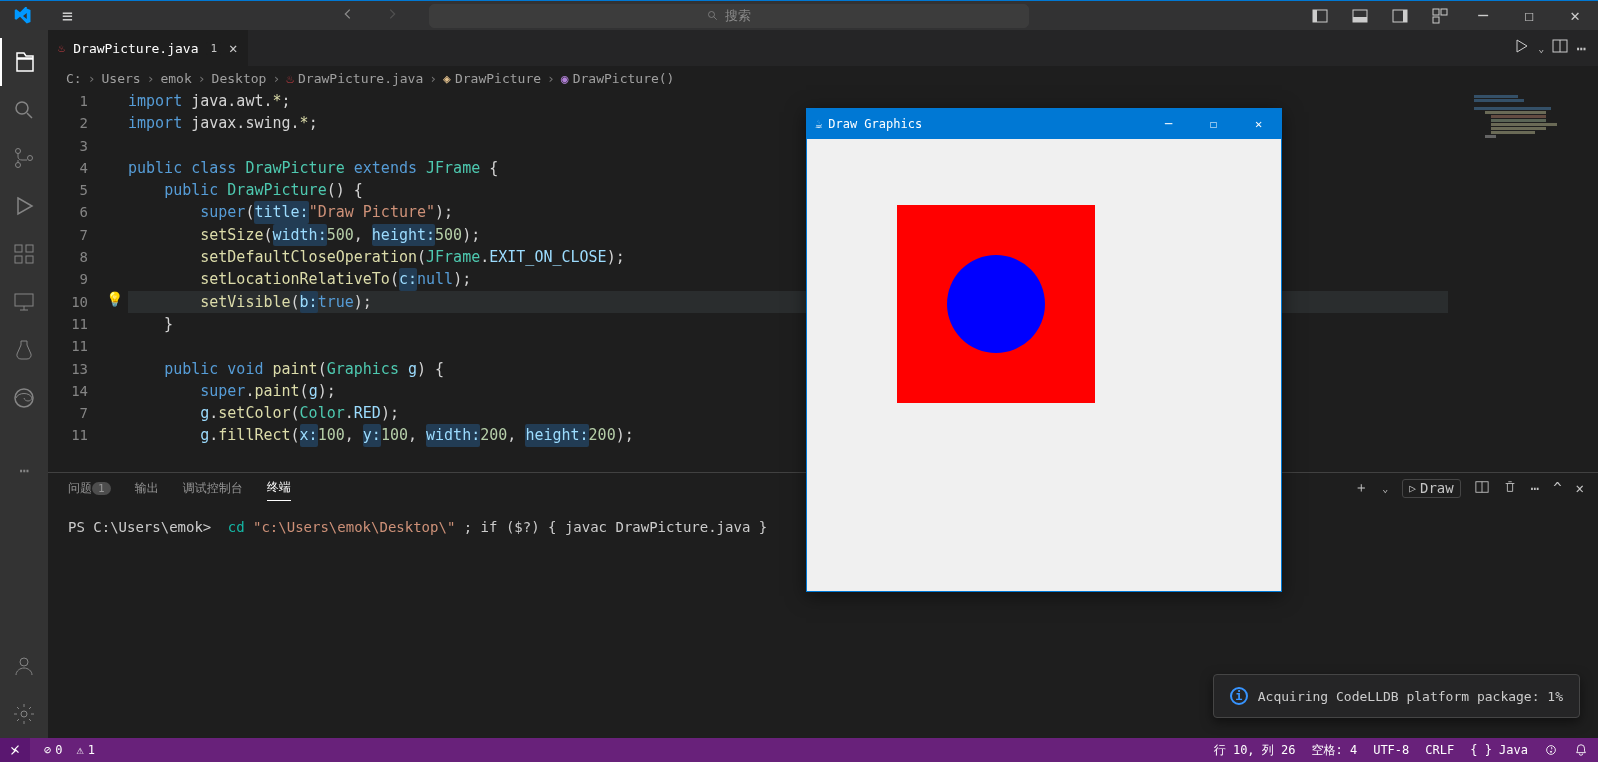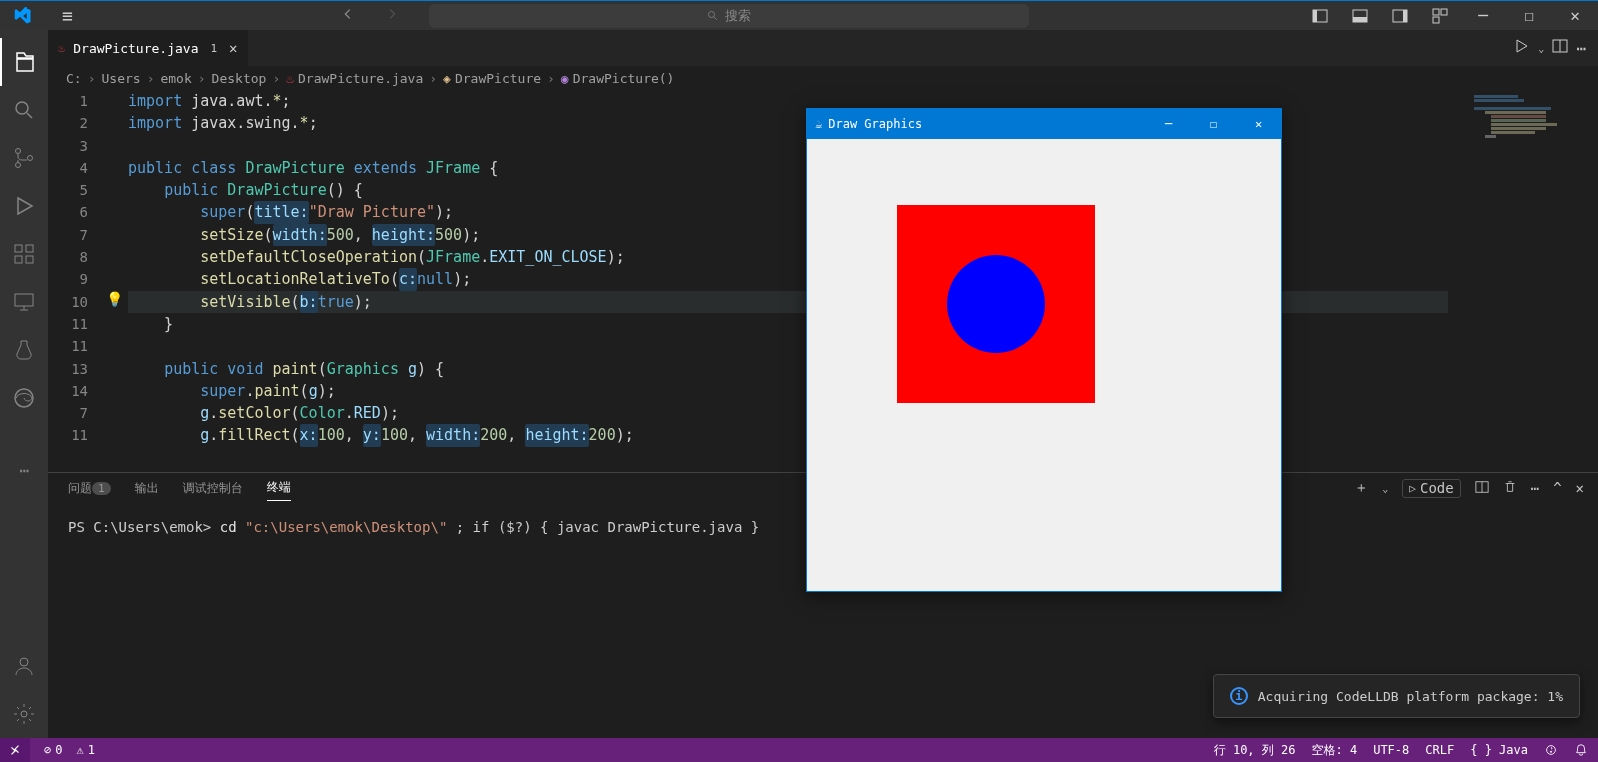--- a/index.html
+++ b/index.html
@@ -60,21 +60,21 @@
 #panel { position:absolute; left:48px; right:0; bottom:24px; height:266px; background:#1e1e1e; border-top:1px solid #414141; }
 #panel .ptabs { height:30px; display:flex; align-items:center; padding-left:20px; gap:24px; font-size:12px; color:#969696; }
 #panel .ptabs .pt { display:flex; align-items:center; gap:0; padding:4px 0; }
 #panel .ptabs .pt.active { color:#fff; border-bottom:1px solid #fff; }
 #panel .ptabs .badge { background:#4d4d4d; border-radius:8px; font-size:11px; padding:0 6px; }
 #panel .ptabs .pactions { margin-left:auto; display:flex; gap:14px; padding-right:14px; color:#c5c5c5; align-items:center; font-size:14px;}
 #panel .ptabs .code-chip{border:1px solid #454545;padding:0 6px;border-radius:3px;display:flex;align-items:center;gap:4px;height:19px;}
 #panel .pbody { padding:14px 20px; font-family:Consolas,monospace; font-size:14px; line-height:20px; white-space:pre; color:#ccc;}
 #panel .pbody .cwd{color:#ccc;}
 #panel .pbody .cmd{color:#ce9178;}
-#panel .pbody .y{color:#e5e5e5;}
+#panel .pbody .y{color:#14b8a6;margin-left:8px;}
 
 
 #appwin { position:absolute; left:806px; top:108px; width:476px; height:484px; background:#f0f0f0; border:1px solid #0078d4; box-shadow:0 4px 18px rgba(0,0,0,.5);}
 #appwin .awtitle{height:30px;background:#0078d4;display:flex;align-items:center;color:#fff;font-size:12px;}
 #appwin .awtitle .jlogo{margin:0 6px 0 8px;font-size:12px;}
 #appwin .awtitle .awbtns{margin-left:auto;display:flex;}
 #appwin .awtitle .awbtns div{width:45px;height:30px;display:flex;align-items:center;justify-content:center;}
 #appwin .awbody{position:relative;width:100%;height:calc(100% - 30px);}
 #appwin .redsq{position:absolute;left:90px;top:66px;width:198px;height:198px;background:#ff0000;}
 #appwin .bluec{position:absolute;left:140px;top:116px;width:98px;height:98px;background:#0000ff;border-radius:50%;}
@@ -304,21 +304,21 @@
         <span class="badge">1</span>
       </div>
     <div class="pt">输出</div>
     <div class="pt">调试控制台</div>
     <div class="pt active">终端</div>
     <div class="pactions">
       <span>＋</span>
       <span style="font-size:10px">⌄</span>
       <span class="code-chip">
           <span style="font-size:11px">▷</span>
-          <span>Code</span>
+          <span>Draw</span>
         </span>
       <span><svg width="14" height="14" viewBox="0 0 16 16">
             <rect x="1" y="2" width="14" height="12" stroke="currentColor" fill="none"></rect>
             <line x1="8" y1="2" x2="8" y2="14" stroke="currentColor"></line>
           </svg></span>
       <span><svg width="14" height="14" viewBox="0 0 16 16">
             <path d="M3 4h10M5 4v9h6V4M6 2h4" stroke="currentColor" fill="none"></path>
           </svg></span>
       <span>⋯</span>
       <span>^</span>

